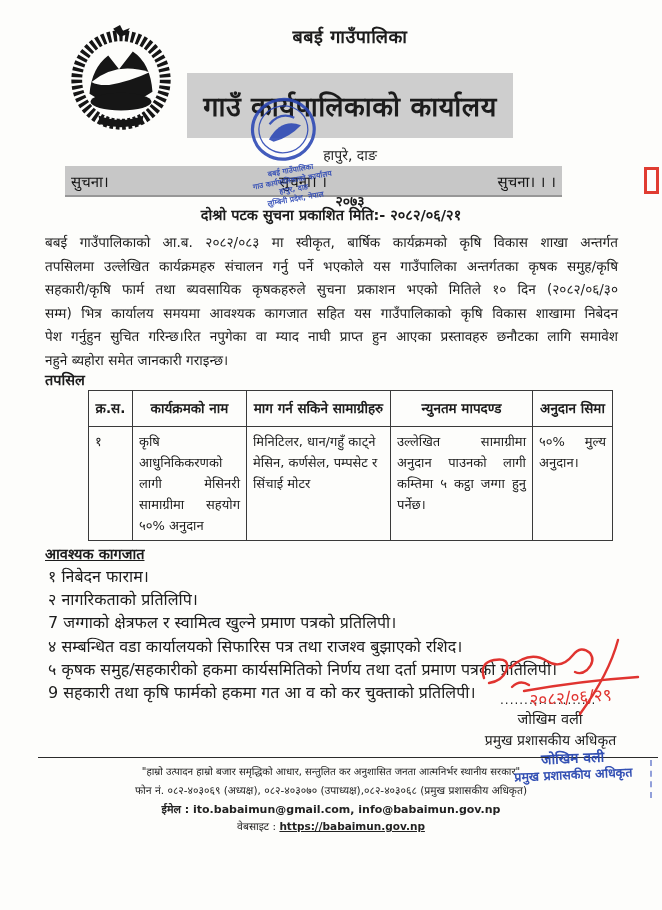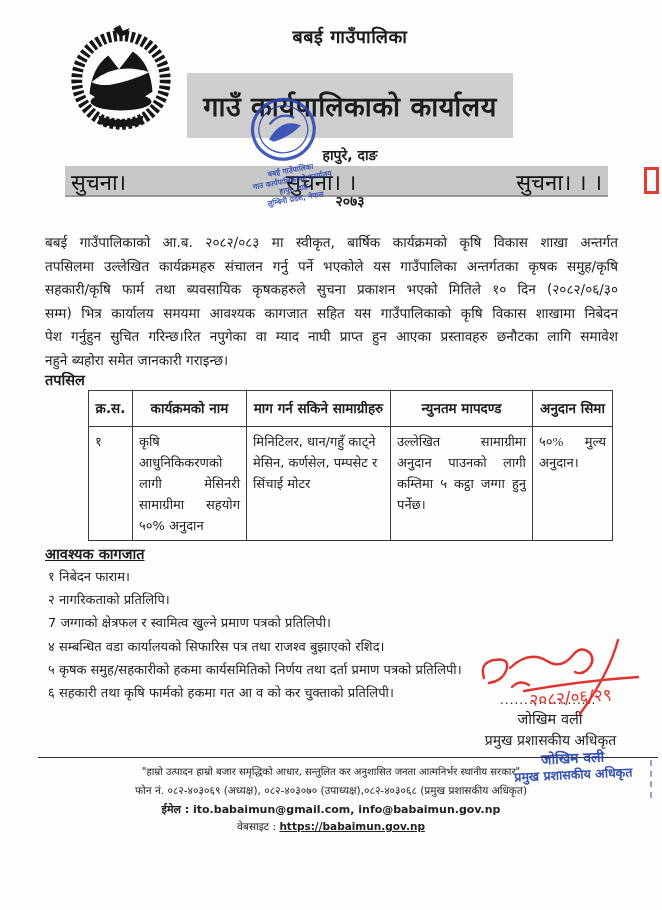--- a/index.html
+++ b/index.html
@@ -9,56 +9,56 @@
     position:relative;width:662px;height:910px;margin:0 auto;
     background:#fdfdfb;color:#1c1c1c;overflow:hidden;
     box-shadow:0 0 4px rgba(0,0,0,.25);
   }
   
   .emblem{position:absolute;left:62px;top:24px;width:118px;height:112px;}
   .header-text{position:absolute;left:140px;top:24px;width:420px;text-align:center;}
   .title-small{font-size:18px;font-weight:bold;letter-spacing:.5px;}
   .title-main{display:inline-block;margin-top:6px;padding:14px 16px;background:#cecece;
     font-size:27px;font-weight:bold;letter-spacing:.5px;}
-  .addr1{margin-top:7px;font-size:14px;font-weight:bold;}
+  .addr1{margin-top:7px;font-size:14px;font-weight:normal;}
   .addr2{margin-top:3px;font-size:14px;font-weight:bold;}
   .year{margin-top:5px;font-size:14px;font-weight:bold;}
   
   .stamp-top{position:absolute;left:212px;top:96px;width:150px;z-index:3;
     transform:rotate(-10deg);text-align:center;color:#2a46b4;opacity:.88;}
   .stamp-top .st-line{font-size:7.5px;line-height:9.5px;font-weight:bold;}
   
-  .notice-band{position:absolute;left:65px;top:166px;width:543px;height:31px;
+  .notice-band{position:absolute;left:65px;top:166px;width:497px;height:31px;
     background:#c7c7c7;border-bottom:2px solid #979797;
     display:flex;justify-content:space-between;align-items:center;
-    padding:11px 6px;font-size:22px;color:#141414;}
+    padding:11px 6px;font-size:15px;color:#141414;}
   .red-box{position:absolute;left:644px;top:167px;width:15px;height:27px;
     border:3px solid #e03c31;background:transparent;}
   
   .date-line{position:absolute;left:0;top:204px;width:100%;text-align:center;
     font-size:14.5px;font-weight:bold;}
   .body-text{position:absolute;left:45px;top:231px;width:573px;font-size:13.6px;}
   .body-line{line-height:23.5px;text-align:justify;text-align-last:justify;white-space:normal;}
   .body-line.last{text-align-last:left;}
   .tapasil{position:absolute;left:45px;top:369px;font-size:14.5px;font-weight:bold;}
   
   table.notice{position:absolute;left:88px;top:390px;width:524px;border-collapse:collapse;
     font-size:13px;table-layout:fixed;}
   table.notice th,table.notice td{border:1.4px solid #3a3a3a;padding:4px 6px;vertical-align:top;
     line-height:21px;}
   table.notice th{font-weight:bold;text-align:center;font-size:13.5px;padding:7px 4px;}
   td.c-sn{text-align:left;padding-left:9px;}
   td.c-prog{text-align:justify;text-align-last:left;}
   td.c-mat{text-align:left;}
   td.c-crit{text-align:justify;text-align-last:left;}
-  td.c-grant{text-align:justify;text-align-last:left;font-family:Liberation Serif, serif;}
+  td.c-grant{text-align:justify;text-align-last:left;}
   
   .docs-heading{position:absolute;left:45px;top:543px;font-size:14.5px;font-weight:bold;
     text-decoration:underline;}
-  .docs-list{position:absolute;left:48px;top:565px;width:560px;font-size:13px;}
+  .docs-list{position:absolute;left:48px;top:565px;width:560px;font-size:16px;}
   .docs-list .doc-item{line-height:23.2px;}
   
   .signature-svg{position:absolute;left:468px;top:634px;width:192px;height:88px;z-index:4;}
   .sig-dots{position:absolute;left:500px;top:693px;font-size:12px;letter-spacing:1px;color:#222;}
   .sig-name{position:absolute;left:455px;top:708px;width:190px;text-align:center;
     font-size:14.5px;}
   .sig-desg{position:absolute;left:438px;top:730px;width:225px;text-align:center;
     font-size:14px;}
   
   .divider{position:absolute;left:38px;top:757px;width:620px;border-top:1.6px solid #2b2b2b;}
@@ -115,20 +115,21 @@
     <div class="st-line">लुम्बिनी प्रदेश, नेपाल</div>
   </div>
 
   <div class="notice-band">
     <span>सुचना।</span>
     <span>सुचना। ।</span>
     <span>सुचना। । ।</span>
   </div>
   <div class="red-box"></div>
 
+  <div class="date-line">दोश्रो पटक सुचना प्रकाशित मिति:- २०८२/०६/२१</div>
 
   <div class="body-text">
     <div class="body-line">बबई गाउँपालिकाको आ.ब. २०८२/०८३ मा स्वीकृत, बार्षिक कार्यक्रमको कृषि विकास शाखा अन्तर्गत</div>
     <div class="body-line">तपसिलमा उल्लेखित कार्यक्रमहरु संचालन गर्नु पर्ने भएकोले यस गाउँपालिका अन्तर्गतका कृषक समुह/कृषि</div>
     <div class="body-line">सहकारी/कृषि फार्म तथा ब्यवसायिक कृषकहरुले सुचना प्रकाशन भएको मितिले १० दिन (२०८२/०६/३०</div>
     <div class="body-line">सम्म) भित्र कार्यालय समयमा आवश्यक कागजात सहित यस गाउँपालिकाको कृषि विकास शाखामा निबेदन</div>
     <div class="body-line">पेश गर्नुहुन सुचित गरिन्छ।रित नपुगेका वा म्याद नाघी प्राप्त हुन आएका प्रस्तावहरु छनौटका लागि समावेश</div>
     <div class="body-line last">नहुने ब्यहोरा समेत जानकारी गराइन्छ।</div>
   </div>
 
@@ -162,21 +163,21 @@
     </tbody>
   </table>
 
   <div class="docs-heading">आवश्यक कागजात</div>
   <div class="docs-list">
     <div class="doc-item">१ निबेदन फाराम।</div>
     <div class="doc-item">२ नागरिकताको प्रतिलिपि।</div>
     <div class="doc-item">7 जग्गाको क्षेत्रफल र स्वामित्व खुल्ने प्रमाण पत्रको प्रतिलिपी।</div>
     <div class="doc-item">४ सम्बन्धित वडा कार्यालयको सिफारिस पत्र तथा राजश्व बुझाएको रशिद।</div>
     <div class="doc-item">५ कृषक समुह/सहकारीको हकमा कार्यसमितिको निर्णय तथा दर्ता प्रमाण पत्रको प्रतिलिपी।</div>
-    <div class="doc-item">६ सहकारी तथा कृषि फार्मको हकमा गत आ व को कर चुक्ताको प्रतिलिपी।</div>
+    <div class="doc-item">9 सहकारी तथा कृषि फार्मको हकमा गत आ व को कर चुक्ताको प्रतिलिपी।</div>
   </div>
 
   <svg class="signature-svg" viewBox="0 0 192 88">
     <g fill="none" stroke="#e03430" stroke-width="2.4" stroke-linecap="round">
       <path d="M16,44 Q11,29 26,26 Q43,23 38,37 Q34,47 21,49"></path>
       <path d="M42,34 Q61,16 79,27 Q93,36 105,21 Q113,11 122,19 Q128,27 119,36 Q113,41 107,38"></path>
       <path d="M150,6 Q141,40 112,80"></path>
       <path d="M56,57 Q112,47 170,43"></path>
       <path d="M44,53 Q52,45 61,51"></path>
     </g>

